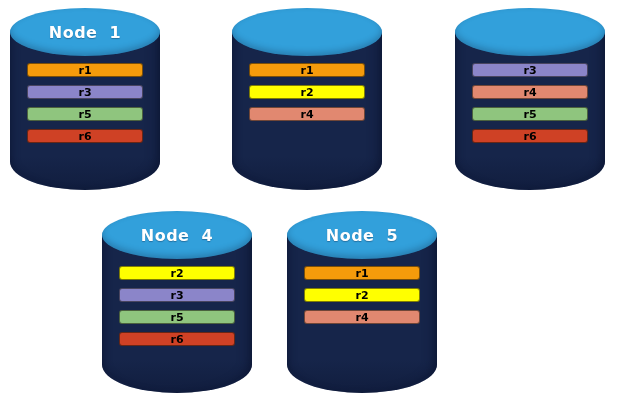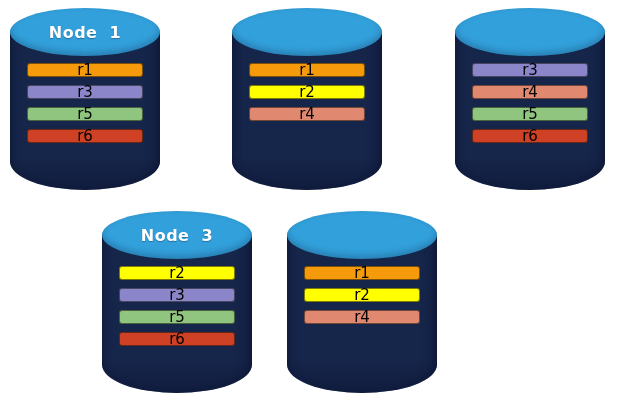--- a/index.html
+++ b/index.html
@@ -98,22 +98,22 @@
     margin-bottom: 8px;
     border-radius: 3px;
     border: 1px solid rgba(20,16,10,0.55);
     box-sizing: border-box;
     display: flex;
     align-items: center;
     justify-content: center;
   }
 
   .bar-label {
-    font-size: 15px;
-    font-weight: normal;
+    font-size: 11px;
+    font-weight: bold;
     color: #000000;
     line-height: 1;
   }
 </style>
 </head>
 <body style="background: rgb(255, 255, 255);">
 
 <div id="canvas">
     <div class="node" style="left: 10px; top: 8px;">
       <div class="cyl-body" style="background: rgb(22, 37, 74);">
@@ -171,41 +171,42 @@
         <div class="bar" style="background: rgb(207, 65, 37);">
           <span class="bar-label">r6</span>
         </div>
       </div>
     </div>
     <div class="node" style="left: 102px; top: 211px;">
       <div class="cyl-body" style="background: rgb(22, 37, 74);">
         <div class="cyl-bottom-shade"></div>
       </div>
       <div class="cyl-top" style="background: rgb(50, 160, 219);"></div>
-      <div class="node-title">Node  3</div>
+      <div class="node-title">Node  4</div>
       <div class="bars">
         <div class="bar" style="background: rgb(255, 255, 0);">
           <span class="bar-label">r2</span>
         </div>
         <div class="bar" style="background: rgb(139, 133, 201);">
           <span class="bar-label">r3</span>
         </div>
         <div class="bar" style="background: rgb(143, 197, 126);">
           <span class="bar-label">r5</span>
         </div>
         <div class="bar" style="background: rgb(207, 65, 37);">
           <span class="bar-label">r6</span>
         </div>
       </div>
     </div>
     <div class="node" style="left: 287px; top: 211px;">
       <div class="cyl-body" style="background: rgb(22, 37, 74);">
         <div class="cyl-bottom-shade"></div>
       </div>
       <div class="cyl-top" style="background: rgb(50, 160, 219);"></div>
+      <div class="node-title">Node  5</div>
       <div class="bars">
         <div class="bar" style="background: rgb(245, 155, 11);">
           <span class="bar-label">r1</span>
         </div>
         <div class="bar" style="background: rgb(255, 255, 0);">
           <span class="bar-label">r2</span>
         </div>
         <div class="bar" style="background: rgb(225, 136, 112);">
           <span class="bar-label">r4</span>
         </div>

